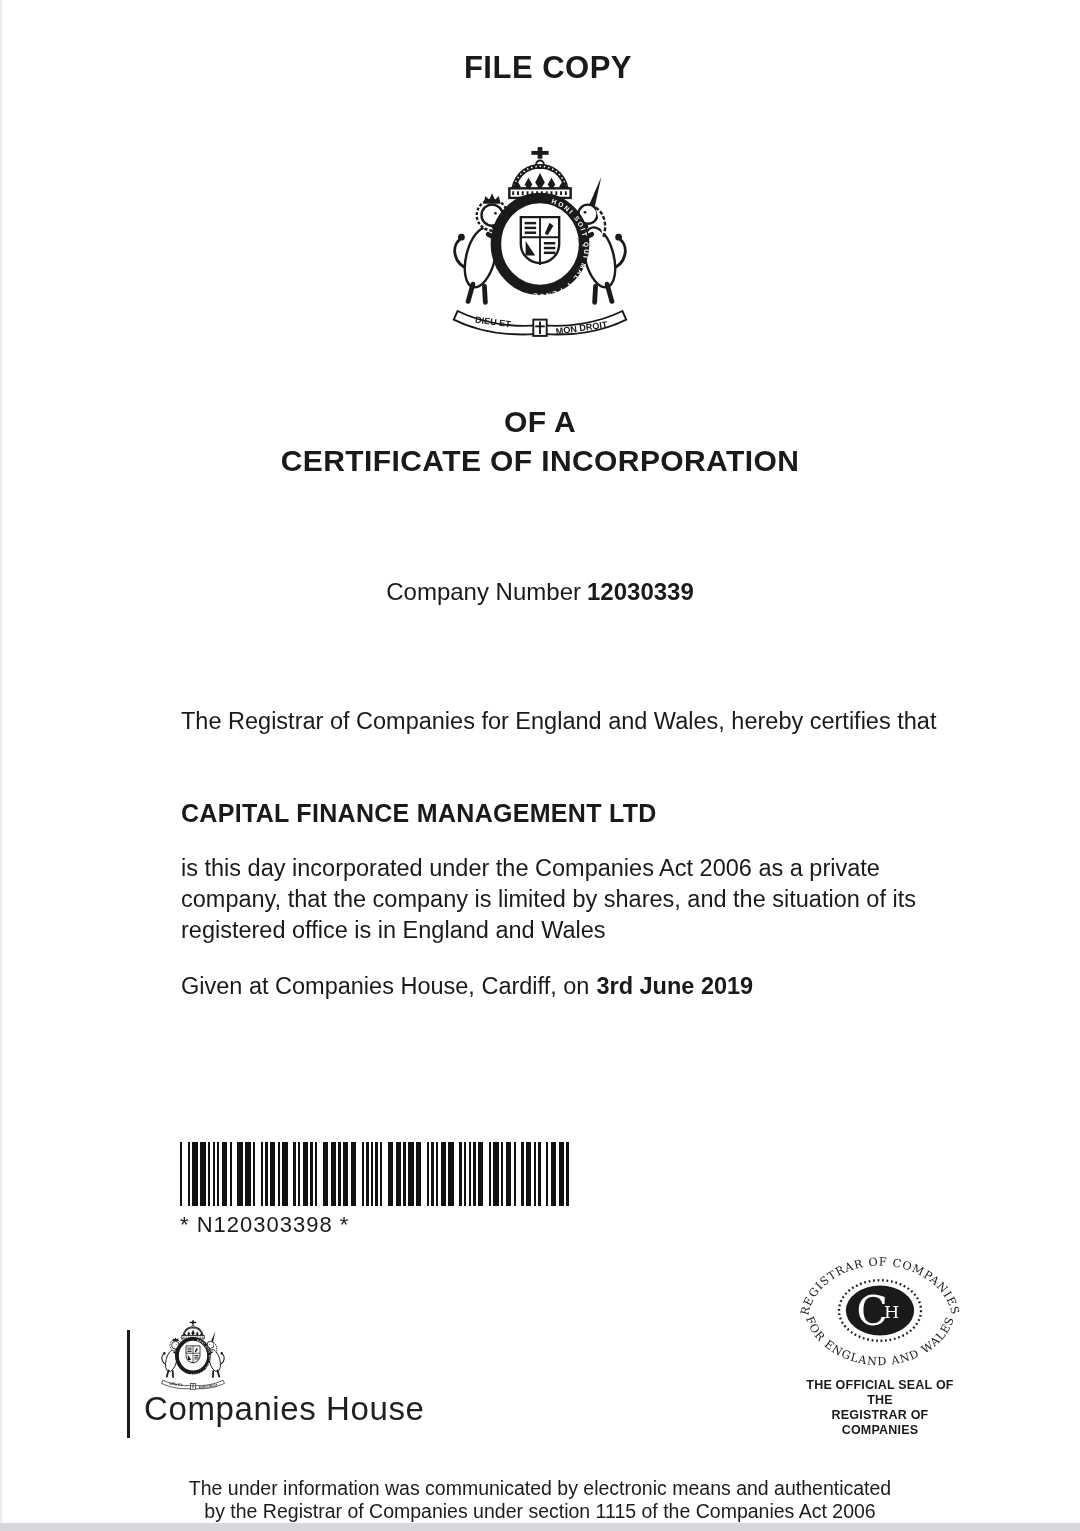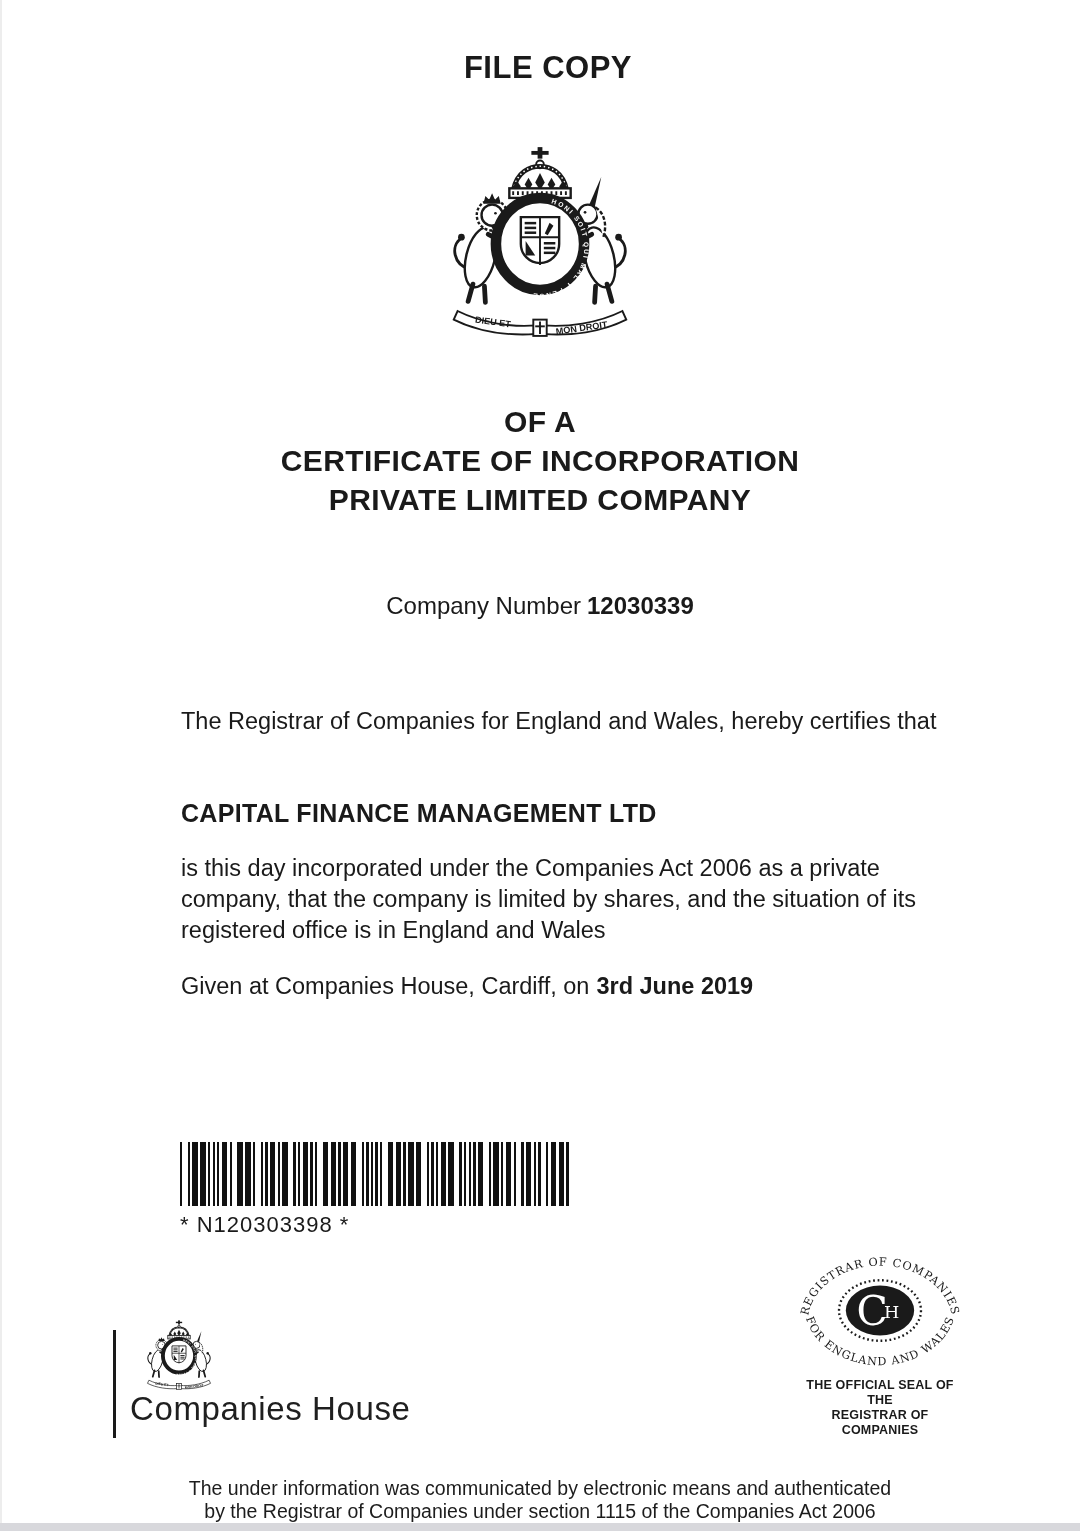--- a/index.html
+++ b/index.html
@@ -12,36 +12,36 @@
   .bottom-strip{position:absolute;left:0;bottom:0;width:100%;height:8px;background:#d8d8dc;}
 
   .file-copy{position:absolute;top:50px;left:8px;width:100%;text-align:center;
     font-size:31px;font-weight:bold;letter-spacing:.5px;}
 
   .arms{position:absolute;top:146px;left:50%;transform:translateX(-50%);}
 
   .cert-title{position:absolute;top:402px;left:0;width:100%;text-align:center;
     font-size:30px;font-weight:bold;line-height:39px;letter-spacing:.4px;}
 
-  .company-number{position:absolute;top:578px;left:0;width:100%;text-align:center;font-size:24px;margin-top:14px;}
+  .company-number{position:absolute;top:578px;left:0;width:100%;text-align:center;font-size:24px;}
   .company-number b{margin-left:6px;}
 
   .body-text{position:absolute;left:181px;font-size:23.5px;line-height:32px;}
   .certify{top:705px;max-width:790px;}
   .company-name{top:797px;font-size:25px;font-weight:bold;letter-spacing:.3px;}
   .incorp{top:853px;max-width:792px;line-height:31px;}
   .given{top:970px;}
   .given b{margin-left:7px;}
 
   .barcode{position:absolute;left:180px;top:1142px;height:64px;display:flex;align-items:stretch;}
   .barcode span{display:block;height:100%;background:#111;}
   .barcode i{display:block;height:100%;}
   .barcode-label{position:absolute;left:180px;top:1212px;font-size:22px;letter-spacing:1px;}
 
-  .ch-logo{position:absolute;left:113px;top:1320px;width:330px;height:120px;}
+  .ch-logo{position:absolute;left:127px;top:1320px;width:330px;height:120px;}
   .ch-logo .bar{position:absolute;left:0;top:10px;width:3px;height:108px;background:#1a1a1a;}
   .ch-logo .crest{position:absolute;left:18px;top:0;}
   .ch-logo .wordmark{position:absolute;left:17px;top:70px;font-size:33px;letter-spacing:.6px;color:#1f1f1f;}
 
   .seal{position:absolute;left:792px;top:1250px;width:176px;text-align:center;}
   .seal-caption{margin-top:2px;font-size:12.5px;font-weight:bold;line-height:15px;letter-spacing:.2px;}
 
   .footer{position:absolute;top:1477px;left:0;width:100%;text-align:center;
     font-size:19.5px;line-height:23px;color:#1c1c1c;}
 </style>
@@ -131,21 +131,20 @@
       </text>
 
       <text x="52" y="184" font-size="9.5" font-weight="bold" fill="#1a1a1a" transform="rotate(8 52 184)">DIEU ET</text>
       <text x="136" y="192" font-size="9.5" font-weight="bold" fill="#1a1a1a" transform="rotate(-8 170 188)">MON DROIT</text>
     </g>
   </svg>
 
   <div class="cert-title">
     <div>OF A</div>
     <div>CERTIFICATE OF INCORPORATION</div>
-    <div>PRIVATE LIMITED COMPANY</div>
   </div>
 
   <div class="company-number">
     <span>Company Number</span><b>12030339</b>
   </div>
 
   <div class="body-text certify">The Registrar of Companies for England and Wales, hereby certifies that</div>
 
   <div class="body-text company-name">CAPITAL FINANCE MANAGEMENT LTD</div>
 

